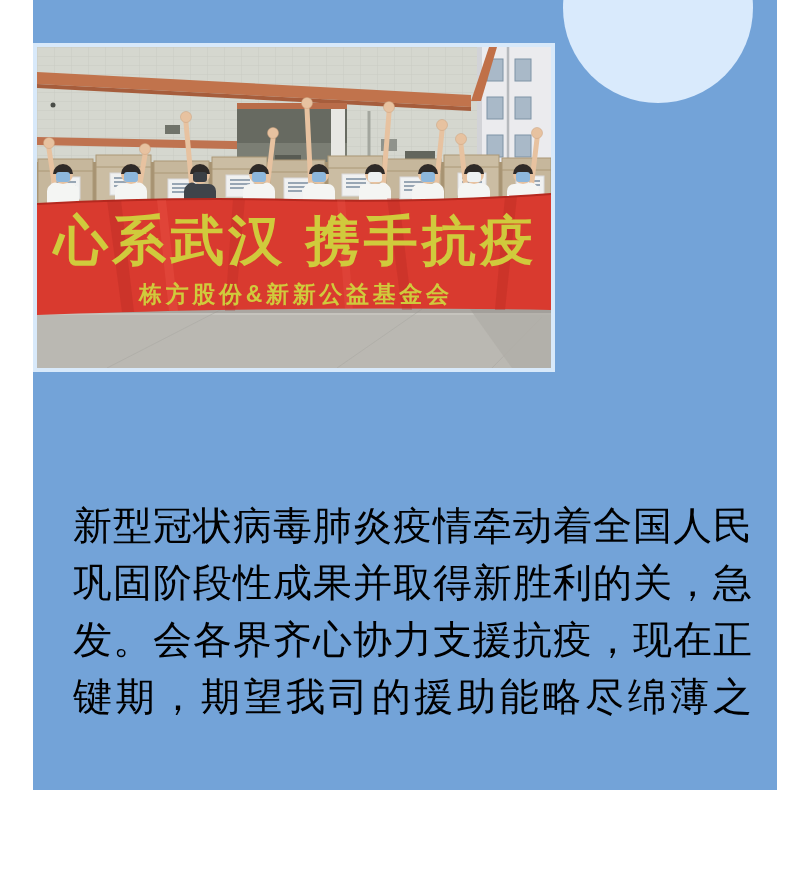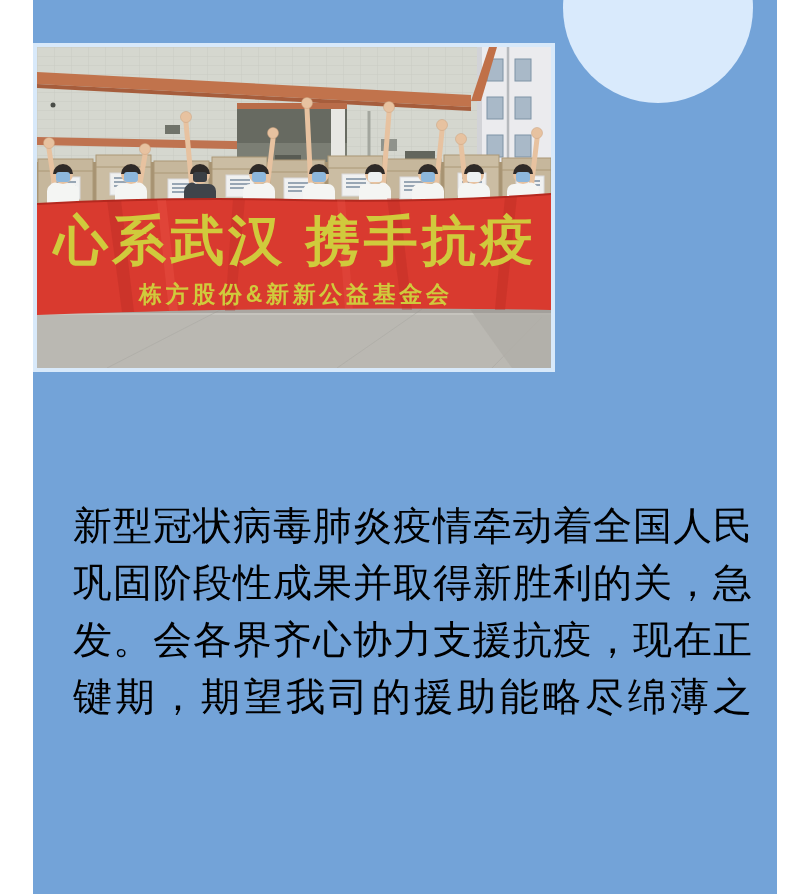--- a/index.html
+++ b/index.html
@@ -16,21 +16,21 @@
     width: 810px;
     height: 894px;
     background: #ffffff;
   }
   
   .content-column {
     position: absolute;
     left: 33px;
     top: 0;
     width: 744px;
-    height: 894px;
+    height: 790px;
     background: #73a3d8;
     overflow: hidden;
   }
   .deco-circle {
     position: absolute;
     left: 530px;
     top: -87px;
     width: 190px;
     height: 190px;
     border-radius: 50%;

